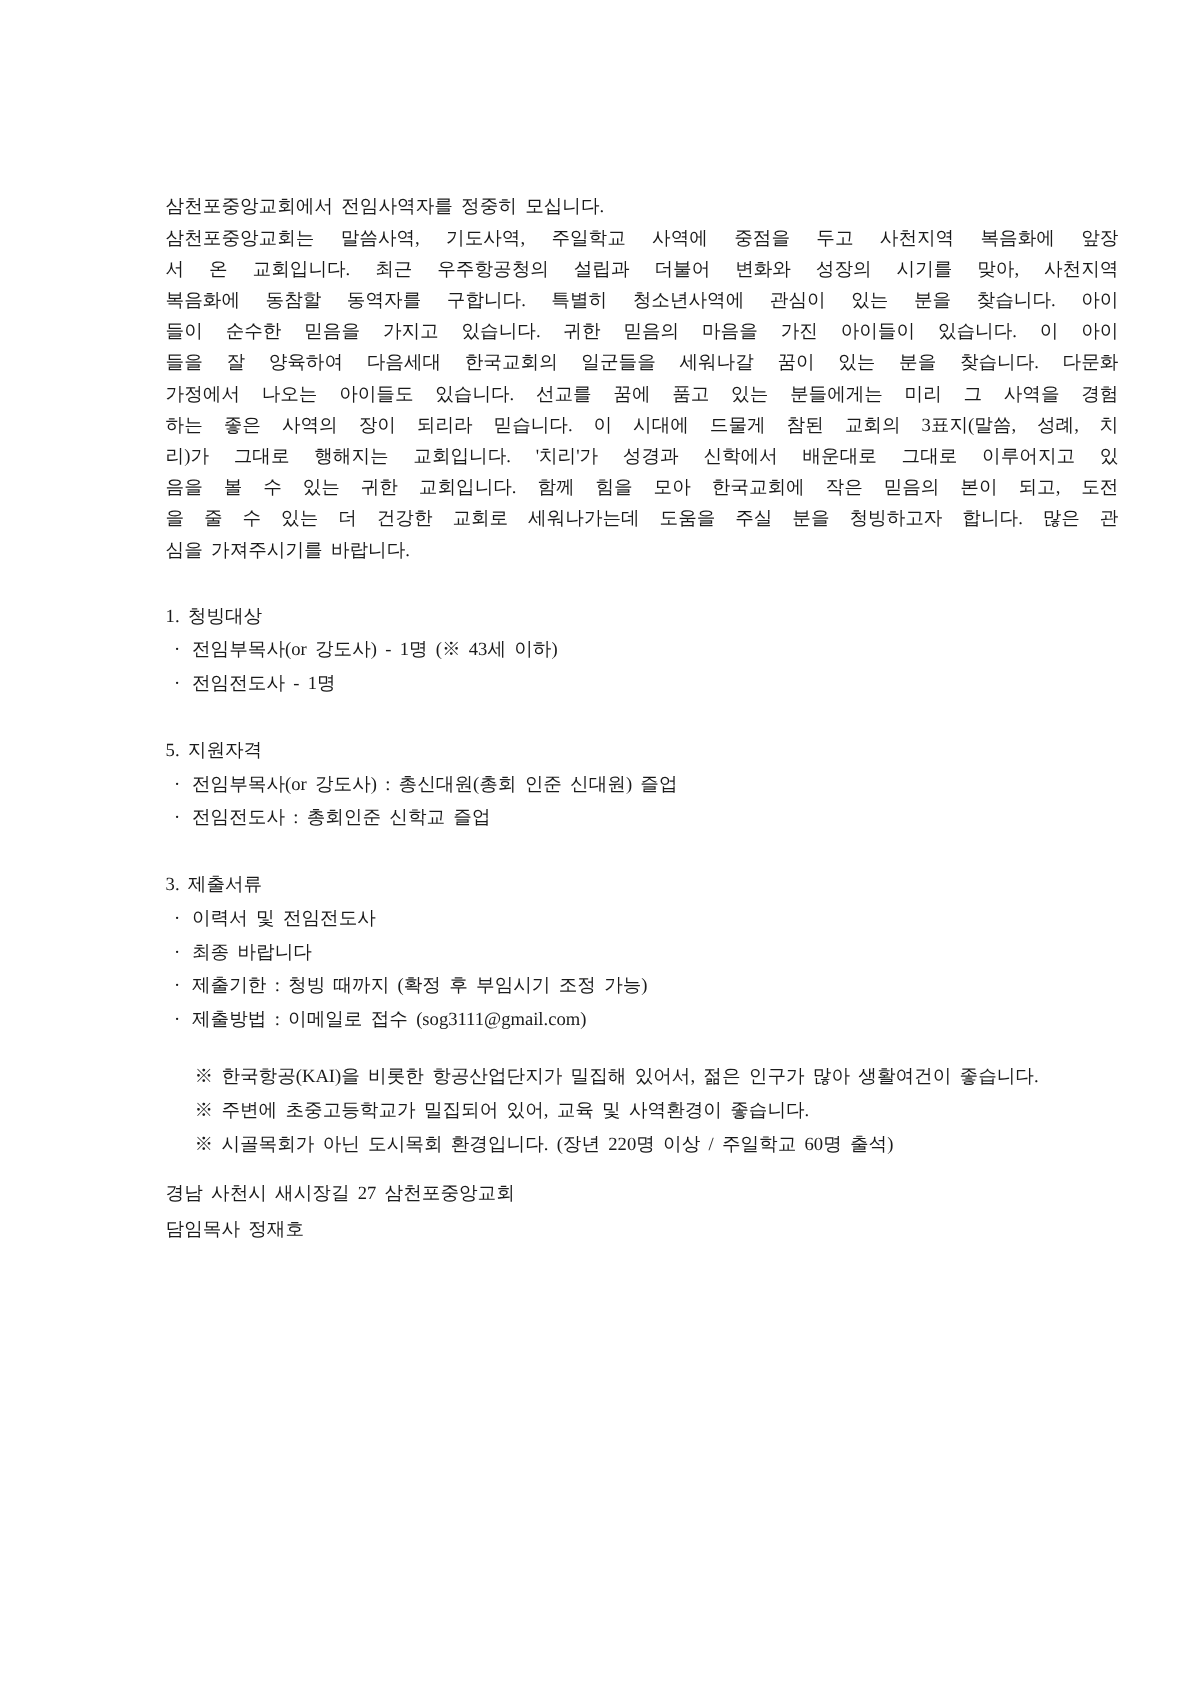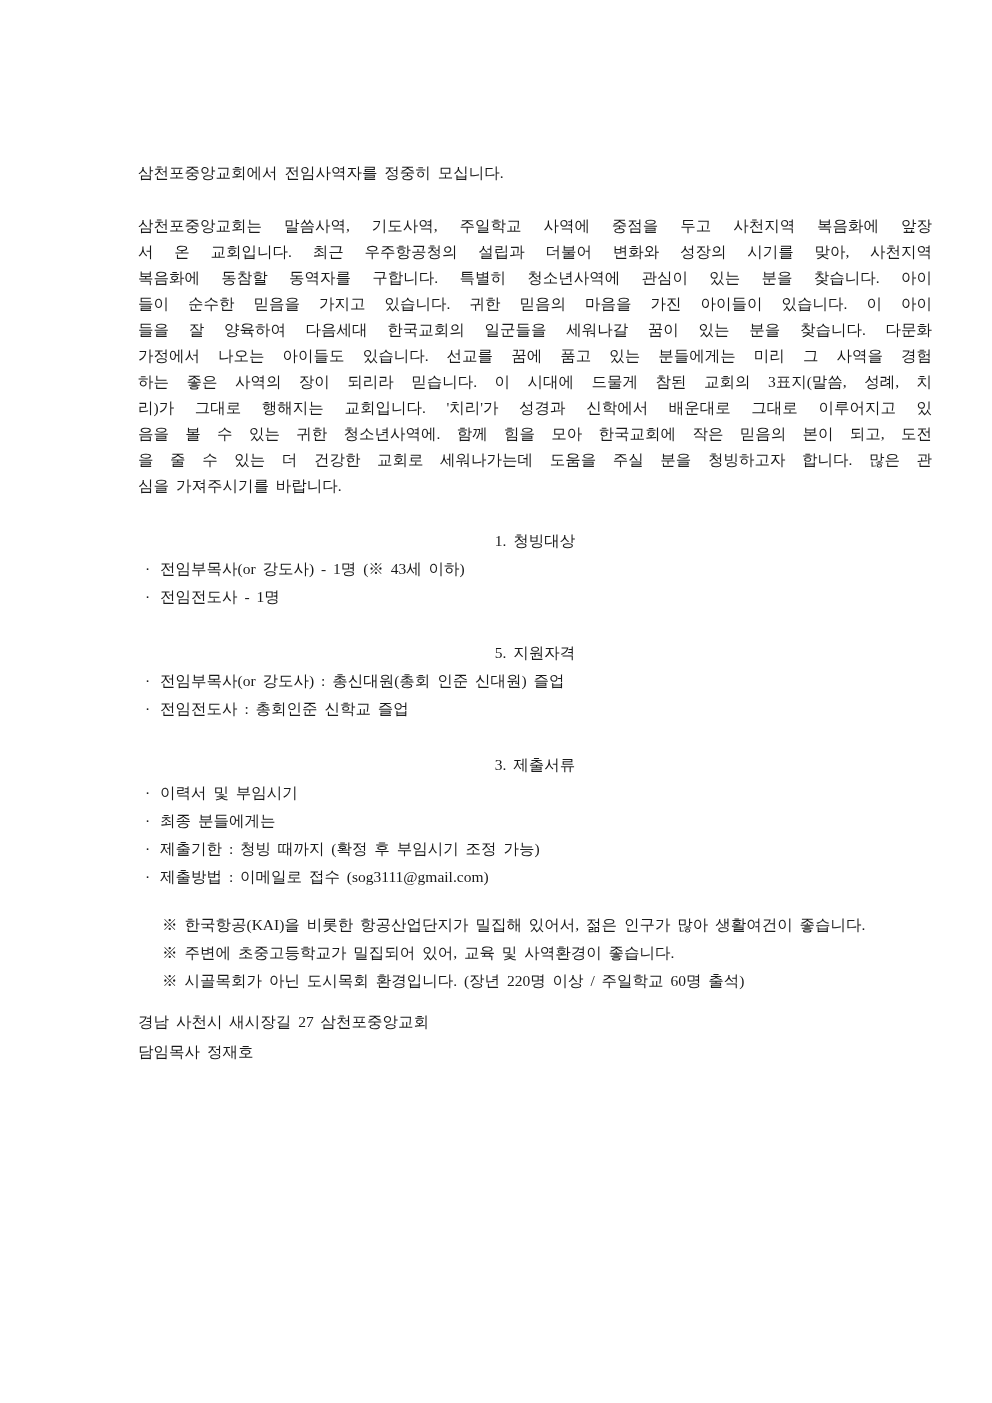--- a/index.html
+++ b/index.html
@@ -11,31 +11,31 @@
     background: #ffffff;
     box-sizing: border-box;
     padding: 160px 60px 0 138px;
     color: #1a1a1a;
     font-family: "Liberation Serif", "DejaVu Serif", serif;
     font-size: 15.5px;
     word-spacing: 3px;
     overflow: hidden;
   }
   .title { line-height: 26px; }
-  .intro { margin-top: 27px; }
+  .intro { }
   .jline {
     line-height: 26px;
     text-align: justify;
     text-align-last: justify;
     -moz-text-align-last: justify;
     word-break: break-all;
   }
   .jline.last { text-align-last: left; -moz-text-align-last: left; }
   .section { margin-top: 28px; }
-  .heading { line-height: 28px; text-align: center; }
+  .heading { line-height: 28px; }
   .li { line-height: 28px; padding-left: 7px; }
   .bullet { display: inline-block; width: 15px; }
   .notes { margin-top: 20px; }
   .note {
     line-height: 28px;
     text-align: justify;
     word-break: break-all;
     margin-left: 24px;
   }
   .note-marker { display: inline; margin-right: 7px; }
@@ -51,21 +51,21 @@
 
   <div class="intro">
     <div class="jline">삼천포중앙교회는 말씀사역, 기도사역, 주일학교 사역에 중점을 두고 사천지역 복음화에 앞장</div>
     <div class="jline">서 온 교회입니다. 최근 우주항공청의 설립과 더불어 변화와 성장의 시기를 맞아, 사천지역</div>
     <div class="jline">복음화에 동참할 동역자를 구합니다. 특별히 청소년사역에 관심이 있는 분을 찾습니다. 아이</div>
     <div class="jline">들이 순수한 믿음을 가지고 있습니다. 귀한 믿음의 마음을 가진 아이들이 있습니다. 이 아이</div>
     <div class="jline">들을 잘 양육하여 다음세대 한국교회의 일군들을 세워나갈 꿈이 있는 분을 찾습니다. 다문화</div>
     <div class="jline">가정에서 나오는 아이들도 있습니다. 선교를 꿈에 품고 있는 분들에게는 미리 그 사역을 경험</div>
     <div class="jline">하는 좋은 사역의 장이 되리라 믿습니다. 이 시대에 드물게 참된 교회의 3표지(말씀, 성례, 치</div>
     <div class="jline">리)가 그대로 행해지는 교회입니다. '치리'가 성경과 신학에서 배운대로 그대로 이루어지고 있</div>
-    <div class="jline">음을 볼 수 있는 귀한 청소년사역에. 함께 힘을 모아 한국교회에 작은 믿음의 본이 되고, 도전</div>
+    <div class="jline">음을 볼 수 있는 귀한 교회입니다. 함께 힘을 모아 한국교회에 작은 믿음의 본이 되고, 도전</div>
     <div class="jline">을 줄 수 있는 더 건강한 교회로 세워나가는데 도움을 주실 분을 청빙하고자 합니다. 많은 관</div>
     <div class="jline last">심을 가져주시기를 바랍니다.</div>
   </div>
 
   <div class="section">
     <div class="heading">1. 청빙대상</div>
     <div class="li">
       <span class="bullet">·</span><span class="li-text">전임부목사(or 강도사) - 1명 (※ 43세 이하)</span>
     </div>
     <div class="li">
@@ -79,24 +79,24 @@
       <span class="bullet">·</span><span class="li-text">전임부목사(or 강도사) : 총신대원(총회 인준 신대원) 즐업</span>
     </div>
     <div class="li">
       <span class="bullet">·</span><span class="li-text">전임전도사 : 총회인준 신학교 즐업</span>
     </div>
   </div>
 
   <div class="section">
     <div class="heading">3. 제출서류</div>
     <div class="li">
-      <span class="bullet">·</span><span class="li-text">이력서 및 부임시기</span>
+      <span class="bullet">·</span><span class="li-text">이력서 및 전임전도사</span>
     </div>
     <div class="li">
-      <span class="bullet">·</span><span class="li-text">최종 분들에게는</span>
+      <span class="bullet">·</span><span class="li-text">최종 바랍니다</span>
     </div>
     <div class="li">
       <span class="bullet">·</span><span class="li-text">제출기한 : 청빙 때까지 (확정 후 부임시기 조정 가능)</span>
     </div>
     <div class="li">
       <span class="bullet">·</span><span class="li-text">제출방법 : 이메일로 접수 (sog3111@gmail.com)</span>
     </div>
   </div>
 
   <div class="notes">

